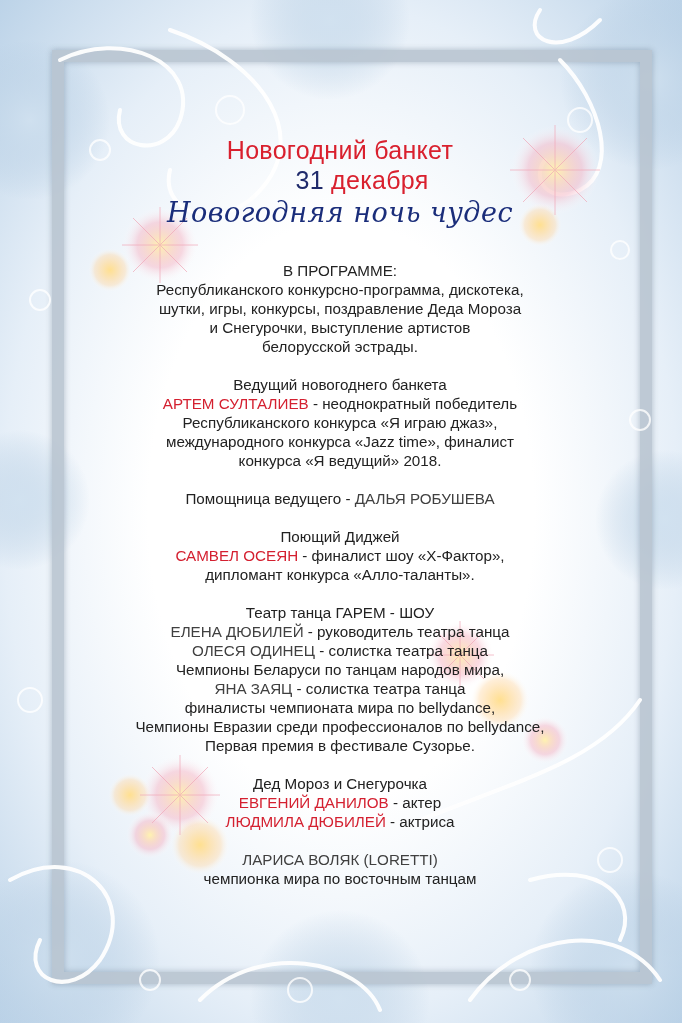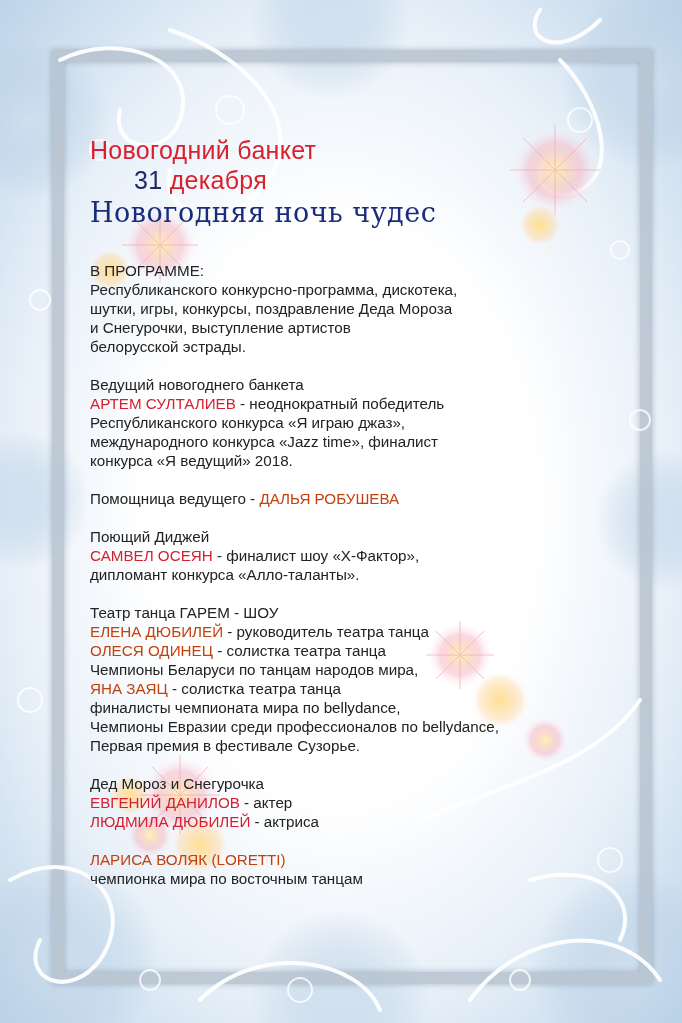--- a/index.html
+++ b/index.html
@@ -11,34 +11,34 @@
     .bg-layer { position: absolute; inset: 0; pointer-events: none; }
     .frame {
       position: absolute; left: 52px; top: 50px; width: 576px; height: 910px;
       border: 12px solid #b7c3cf;
       box-shadow: inset 0 0 6px rgba(90,110,130,0.5), 0 0 6px rgba(90,110,130,0.5);
       opacity: 0.85;
     }
     svg.deco { position: absolute; inset: 0; }
     .content {
       position: absolute; left: 90px; top: 0; width: 500px;
-      text-align: left; color: #222;
+      text-align: center; color: #222;
     }
     .title-line {
       font-family: "Liberation Sans", sans-serif; font-size: 25px; color: #d9202e;
       line-height: 30px; letter-spacing: 0.3px;
     }
     .title-line .num { color: #1f2a6b; margin-left: 44px; }
     .script-title {
-      font-family: "DejaVu Serif", serif; font-size: 27px;
+      font-family: "DejaVu Serif", serif; font-style: italic; font-size: 27px;
       color: #1a2d7a; line-height: 36px; letter-spacing: 0.5px;
     }
     .body-text { font-size: 15.2px; line-height: 19px; color: #222; }
     .red { color: #d42030; }
-    .navy { color: #c2410c; }
+    .navy { color: #404040; }
     .gap { height: 19px; }
   </style>
 </head>
 <body>
 
 <div class="bg-layer">
   <svg class="deco" width="682" height="1023" viewBox="0 0 682 1023">
     <defs>
       <radialGradient id="fw1" cx="50%" cy="50%" r="50%">
         <stop offset="0%" stop-color="#fff3b0" stop-opacity="1"></stop>

